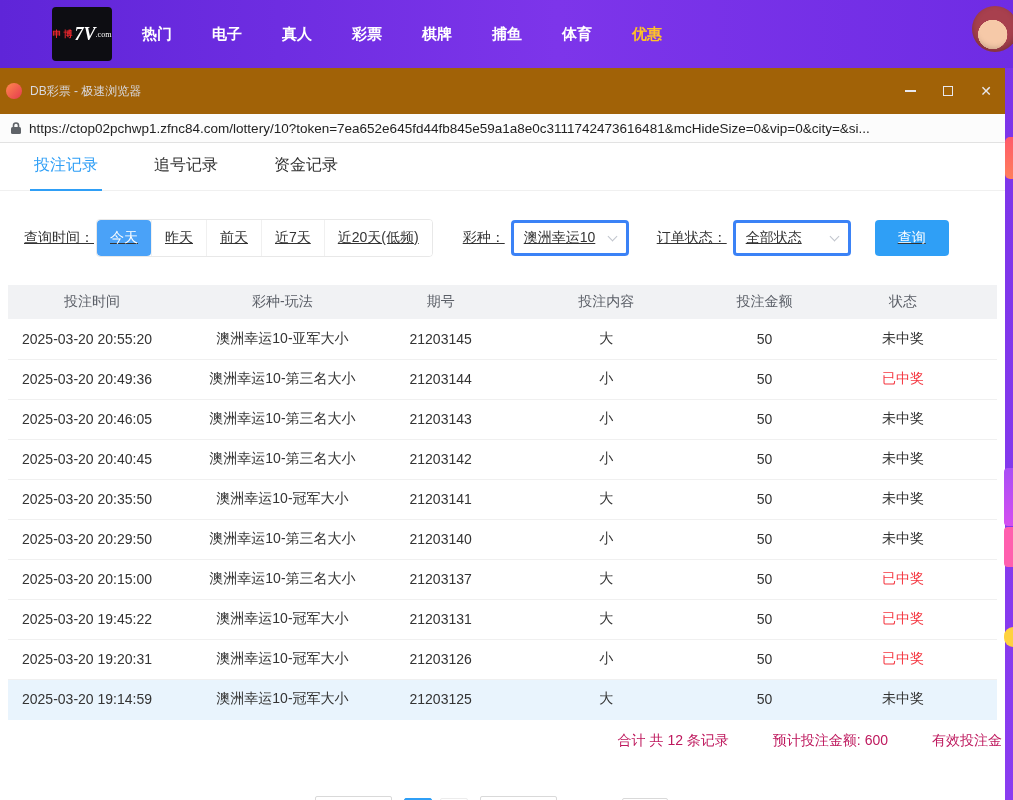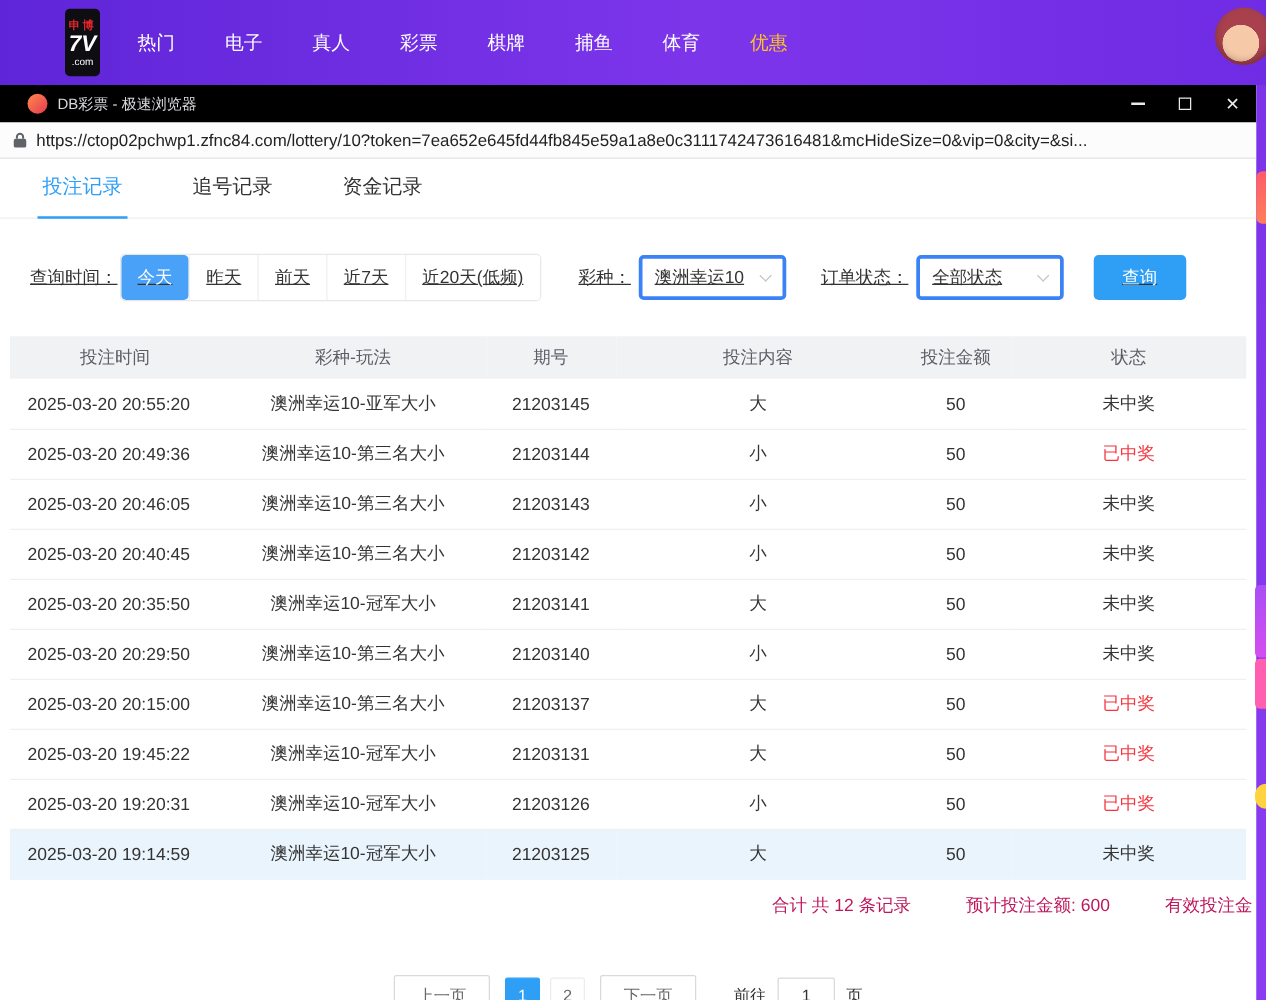--- a/index.html
+++ b/index.html
@@ -4,35 +4,35 @@
 <style>
   * { margin:0; padding:0; box-sizing:border-box; }
   body { font-family:"Liberation Sans","DejaVu Sans",sans-serif; }
   .screen { position:relative; width:1013px; height:800px; overflow:hidden;
             background:linear-gradient(180deg,#7a33e8 0%, #8a3cf0 100%); }
 
   
   .topbar { position:absolute; top:0; left:0; width:100%; height:68px;
             background:linear-gradient(90deg,#5f25d8 0%, #7d35ea 55%, #6f2ce4 100%);
             display:flex; align-items:center; }
-  .logo { width:28px; height:54px; background:#0d0d12; border-radius:4px; margin-left:52px;
-          display:flex; flex-direction:column; align-items:center; justify-content:center; cursor:pointer; flex-shrink:0; }
+  .logo { width:60px; height:54px; background:#0d0d12; border-radius:4px; margin-left:52px;
+          display:flex; flex-direction:row; align-items:center; justify-content:center; cursor:pointer; flex-shrink:0;font-family:Liberation Serif, serif; }
   .logo .l1 { color:#e8262d; font-size:9px; font-weight:bold; letter-spacing:2px; line-height:11px; }
   .logo .l2 { color:#fff; font-size:18px; font-weight:bold; line-height:19px; font-style:italic; }
   .logo .l3 { color:#fff; font-size:8px; line-height:9px; }
   .topnav { display:flex; margin-left:30px; gap:40px; align-items:center; }
-  .nav-item { color:#fff; font-size:15px; font-weight:normal; cursor:pointer; text-decoration:none; white-space:nowrap; }
+  .nav-item { color:#fff; font-size:15px; font-weight:bold; cursor:pointer; text-decoration:none; white-space:nowrap; }
   .nav-item.highlight { color:#ffc327; }
   .avatar { position:absolute; right:-5px; top:6px; width:46px; height:46px; border-radius:50%;
             background: radial-gradient(circle at 45% 62%, #f6c9a8 0 38%, #a8404e 39% 100%);
             box-shadow: inset 0 -3px 6px rgba(0,0,0,.25); cursor:pointer; }
 
   
   .browser { position:absolute; left:0; top:68px; width:1005px; height:732px; background:#fff; overflow:hidden; }
-  .titlebar { height:30px; background:#000000; display:flex; align-items:center; padding-left:22px; }
+  .titlebar { height:46px; background:#a16207; display:flex; align-items:center; padding-left:6px; }
   .app-icon { width:16px; height:16px; border-radius:50%;
               background:linear-gradient(135deg,#ff8a4d,#e53950); margin-right:8px; flex-shrink:0; }
   .window-title { color:#d8d8de; font-size:12px; }
   .win-controls { margin-left:auto; display:flex; height:30px; }
   .win-btn { width:38px; height:30px; display:flex; align-items:center; justify-content:center;
              color:#e8e8ee; cursor:pointer; font-size:14px; }
   .icon-min { width:11px; height:2px; background:#e8e8ee; display:block; }
   .icon-max { width:10px; height:10px; border:1.5px solid #e8e8ee; display:block; }
 
   .urlbar { height:29px; background:#fcfcfc; border-bottom:1px solid #e2e2e2;

